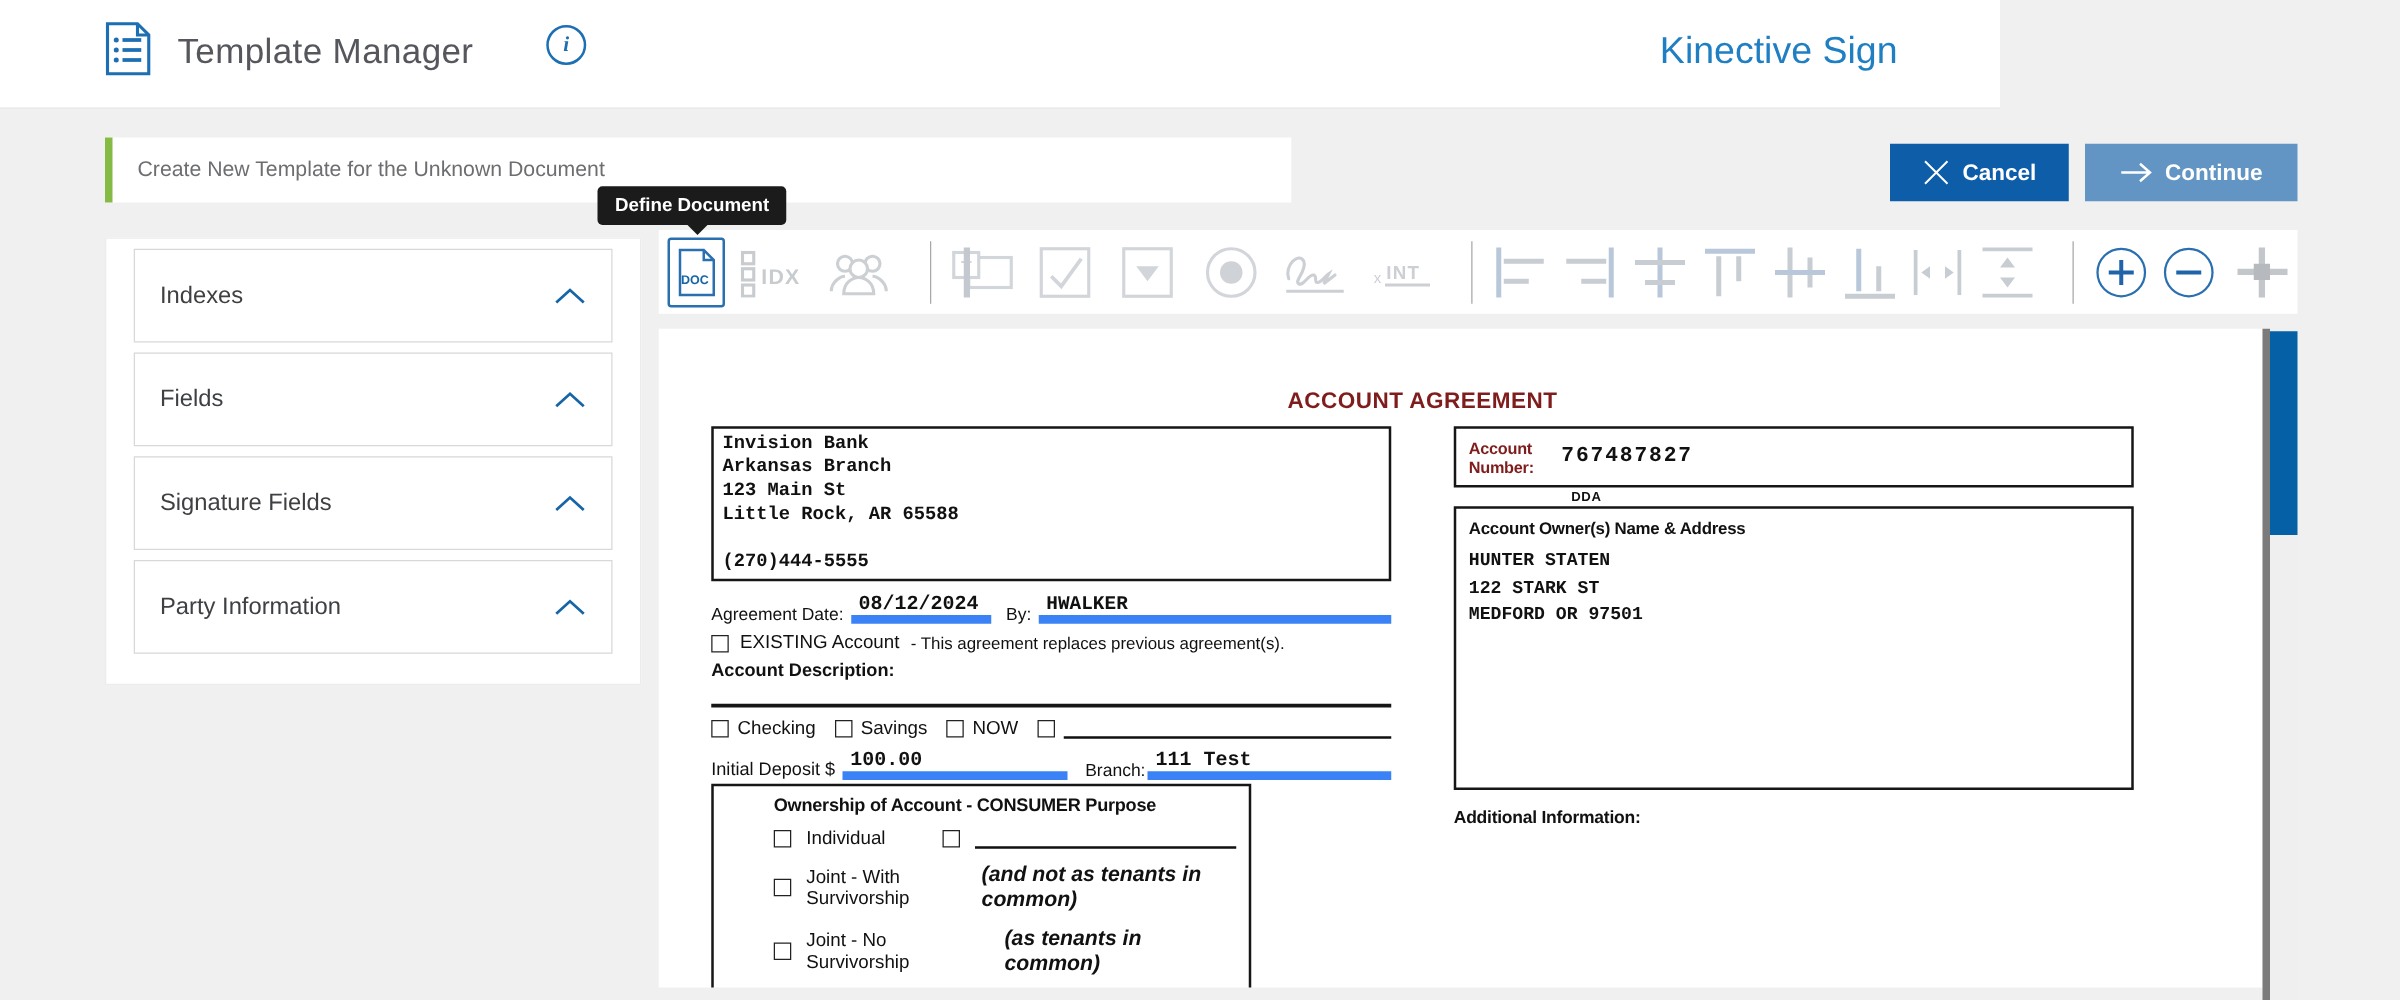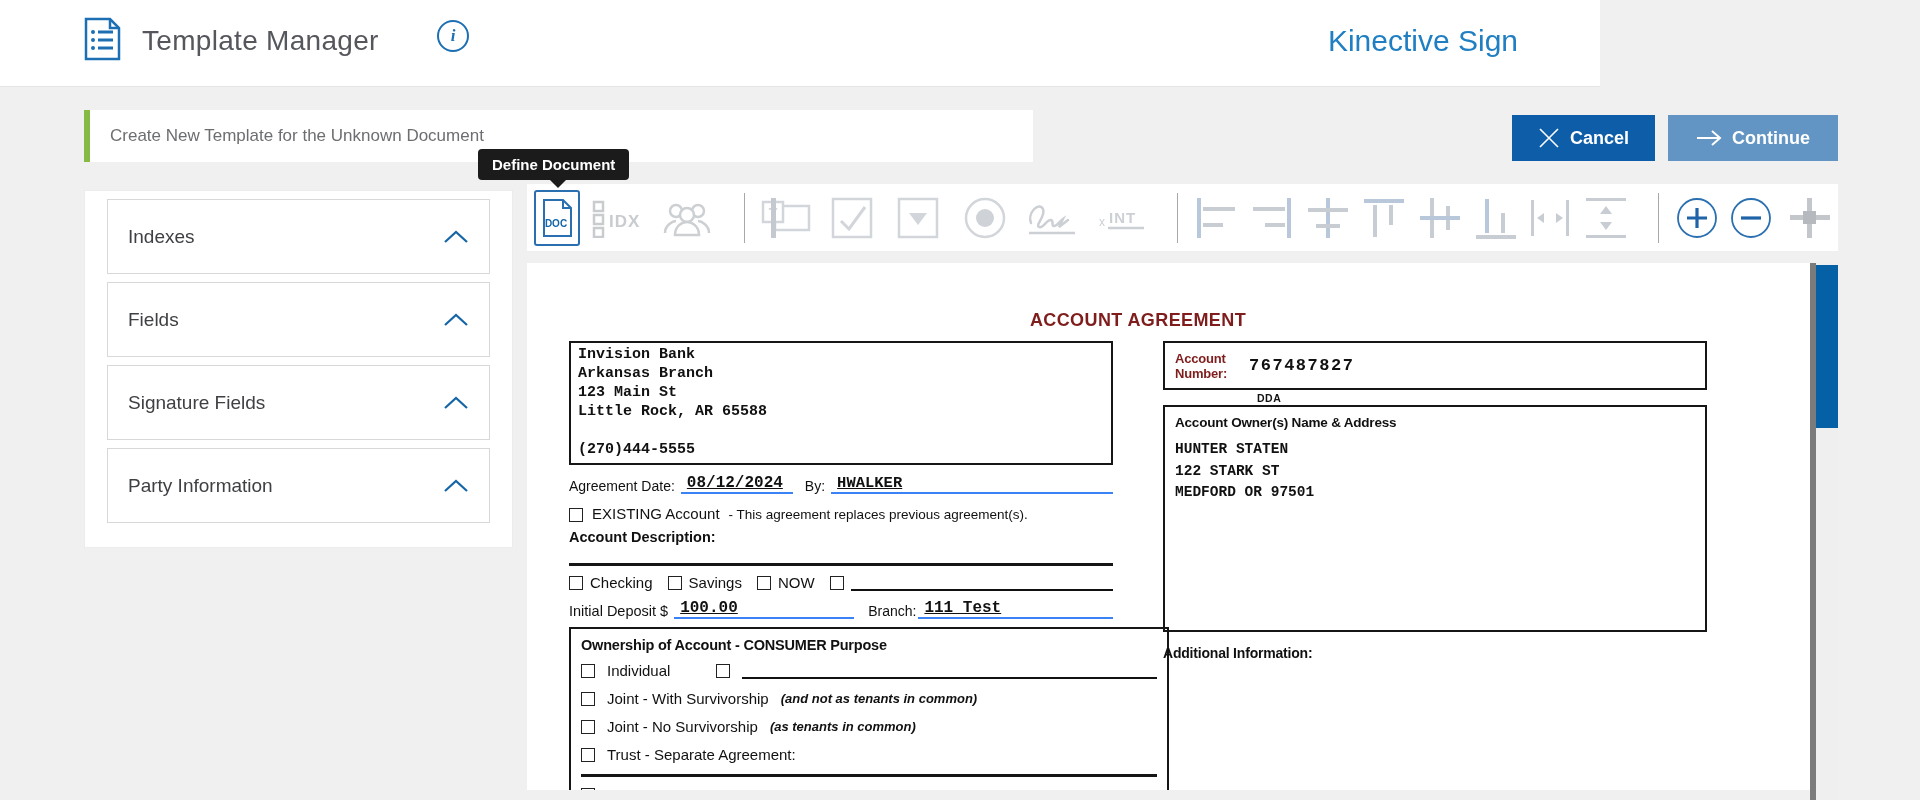--- a/index.html
+++ b/index.html
@@ -54,28 +54,28 @@
 
   
   .f-sans { font-family:"Liberation Sans", sans-serif; color:#111; }
   .f-mono { font-family:"Liberation Mono", monospace; font-weight:bold; color:#111; }
   .doc-title { position:absolute; left:42px; top:47px; width:1138px; text-align:center; font-size:18px; font-weight:bold;
                color:#7f1d1d; letter-spacing:0.4px; }
   .bank-box { position:absolute; left:42px; top:78px; width:544px; height:124px; border:2px solid #161616; padding:2px 7px; }
   .bank-line { font-size:15px; line-height:19px; min-height:19px; }
   .row { position:absolute; left:42px; width:544px; display:flex; align-items:flex-end; }
   .lbl { font-size:14px; color:#111; white-space:nowrap; }
-  .ulval { border-bottom:2px solid #3b82f6; padding:0 10px 0 6px; font-size:16px; line-height:17px; white-space:nowrap;text-decoration:underline; }
+  .ulval { border-bottom:7px solid #3b82f6; padding:0 10px 0 6px; font-size:16px; line-height:17px; white-space:nowrap; }
   .fill { flex:1; border-bottom:2px solid #111; height:17px; }
   .cb { display:inline-block; width:14px; height:14px; border:1.5px solid #222; background:#fff; flex:none; }
   .rule { position:absolute; left:42px; width:544px; height:3px; background:#161616; }
-  .own-box { position:absolute; left:42px; top:364px; width:600px; height:170px; border:2px solid #161616; }
+  .own-box { position:absolute; left:42px; top:364px; width:432px; height:170px; border:2px solid #161616;padding-left:38px; }
   .own-head { font-size:14.5px; font-weight:bold; color:#111; margin:8px 10px 9px; letter-spacing:-0.2px; }
   .own-row { display:flex; align-items:center; gap:12px; margin:0 10px 11px; font-size:15px; color:#111; }
-  .own-note { font-style:italic; font-size:13px; font-weight:bold; }
+  .own-note { font-style:italic; font-size:17px; font-weight:bold; }
   .own-rule { height:2.5px; background:#161616; margin:2px 10px 10px; }
   .acct-box { position:absolute; left:636px; top:78px; width:544px; height:49px; border:2px solid #161616;
               display:flex; align-items:center; padding-left:10px; }
   .acct-lbl { font-size:13px; font-weight:bold; color:#7f1d1d; line-height:15px; letter-spacing:-0.2px; }
   .acct-val { font-size:17px; letter-spacing:1.5px; margin-left:22px; }
   .dda { position:absolute; left:730px; top:129px; font-size:10.5px; font-weight:bold; color:#111; letter-spacing:0.5px; }
   .owner-box { position:absolute; left:636px; top:142px; width:544px; height:227px; border:2px solid #161616; padding:8px 10px; }
   .owner-head { font-size:13.5px; font-weight:bold; color:#111; margin-bottom:9px; letter-spacing:-0.2px; }
   .owner-line { font-size:14.5px; line-height:21.5px; }
   .addl { position:absolute; left:636px; top:382px; font-size:14px; font-weight:bold; color:#111; letter-spacing:-0.2px; }

